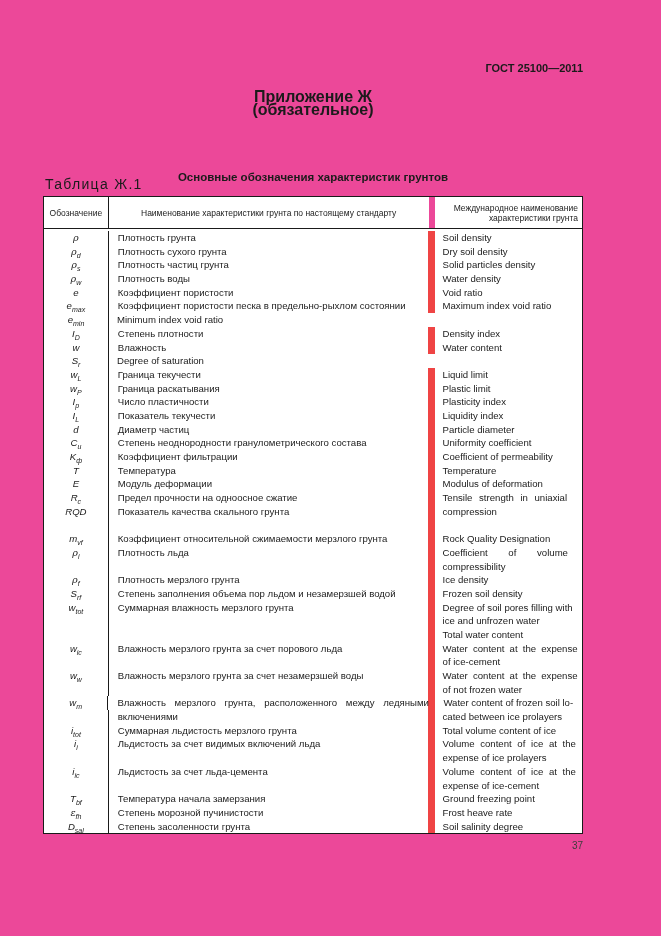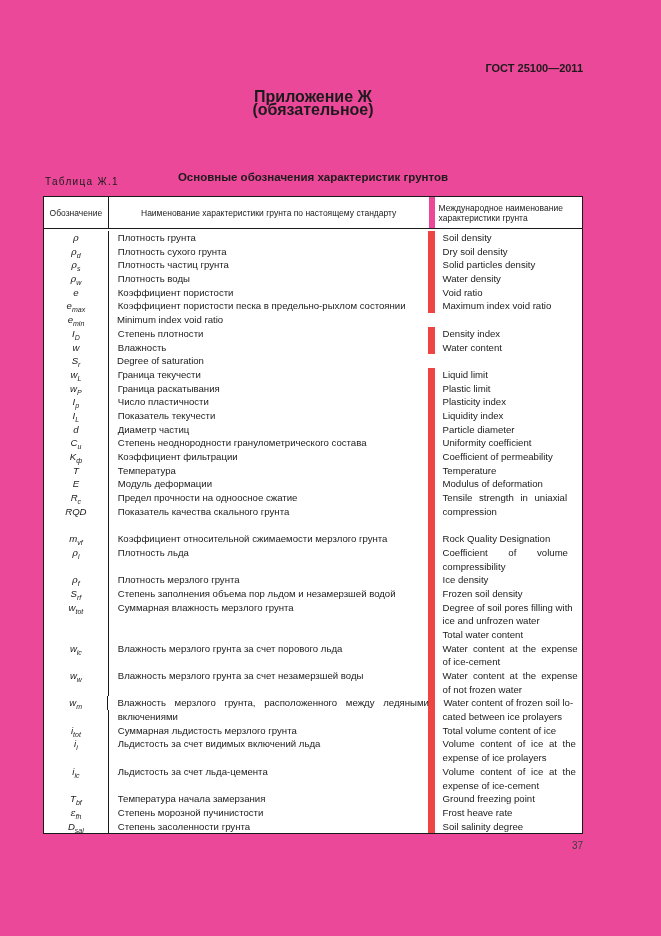--- a/index.html
+++ b/index.html
@@ -18,36 +18,36 @@
   .appendix{
     position:absolute; top:91px; left:43px; width:540px;
     text-align:center; font-weight:bold; font-size:16px; line-height:12.5px;
   }
   .main-title{
     position:absolute; top:150px; left:43px; width:540px;
     text-align:center; font-weight:bold; font-size:11.5px;margin-top:21px;
   }
   .tbl-caption{
     position:absolute; top:176px; left:45px;
-    font-size:10px; letter-spacing:1.3px;
+    font-size:14px; letter-spacing:1.3px;
   }
   .tbl{
     position:absolute; top:196px; left:43px; width:540px;
     border:1.5px solid #1a1a1a;
     box-sizing:border-box;
     background:#fff;
   }
   .thead{
     display:flex; height:31px;
     border-bottom:1.5px solid #1a1a1a;
     font-size:8.5px; line-height:10px;
   }
   .th{
     display:flex; align-items:center; justify-content:center;
-    text-align:left; box-sizing:border-box; padding:1px 4px;
+    text-align:right; box-sizing:border-box; padding:1px 4px;
   }
   .th.h1{width:65px; border-right:1px solid #1a1a1a;}
   .th.h2{width:327px; border-right:6px solid #ec4899;}
   .th.h3{width:148px;}
   .tbody{padding-top:2px; font-size:9.6px;}
   .tr{display:flex; height:13.7px;}
   .td{box-sizing:border-box; line-height:13.7px; white-space:nowrap; overflow:visible;}
   .c1{width:65px; border-right:1px solid #1a1a1a; text-align:center;}
   .c2{width:327px; border-right:7px solid #ef4444; padding-left:9px;}
   .c3{width:148px; padding-left:8px;}

